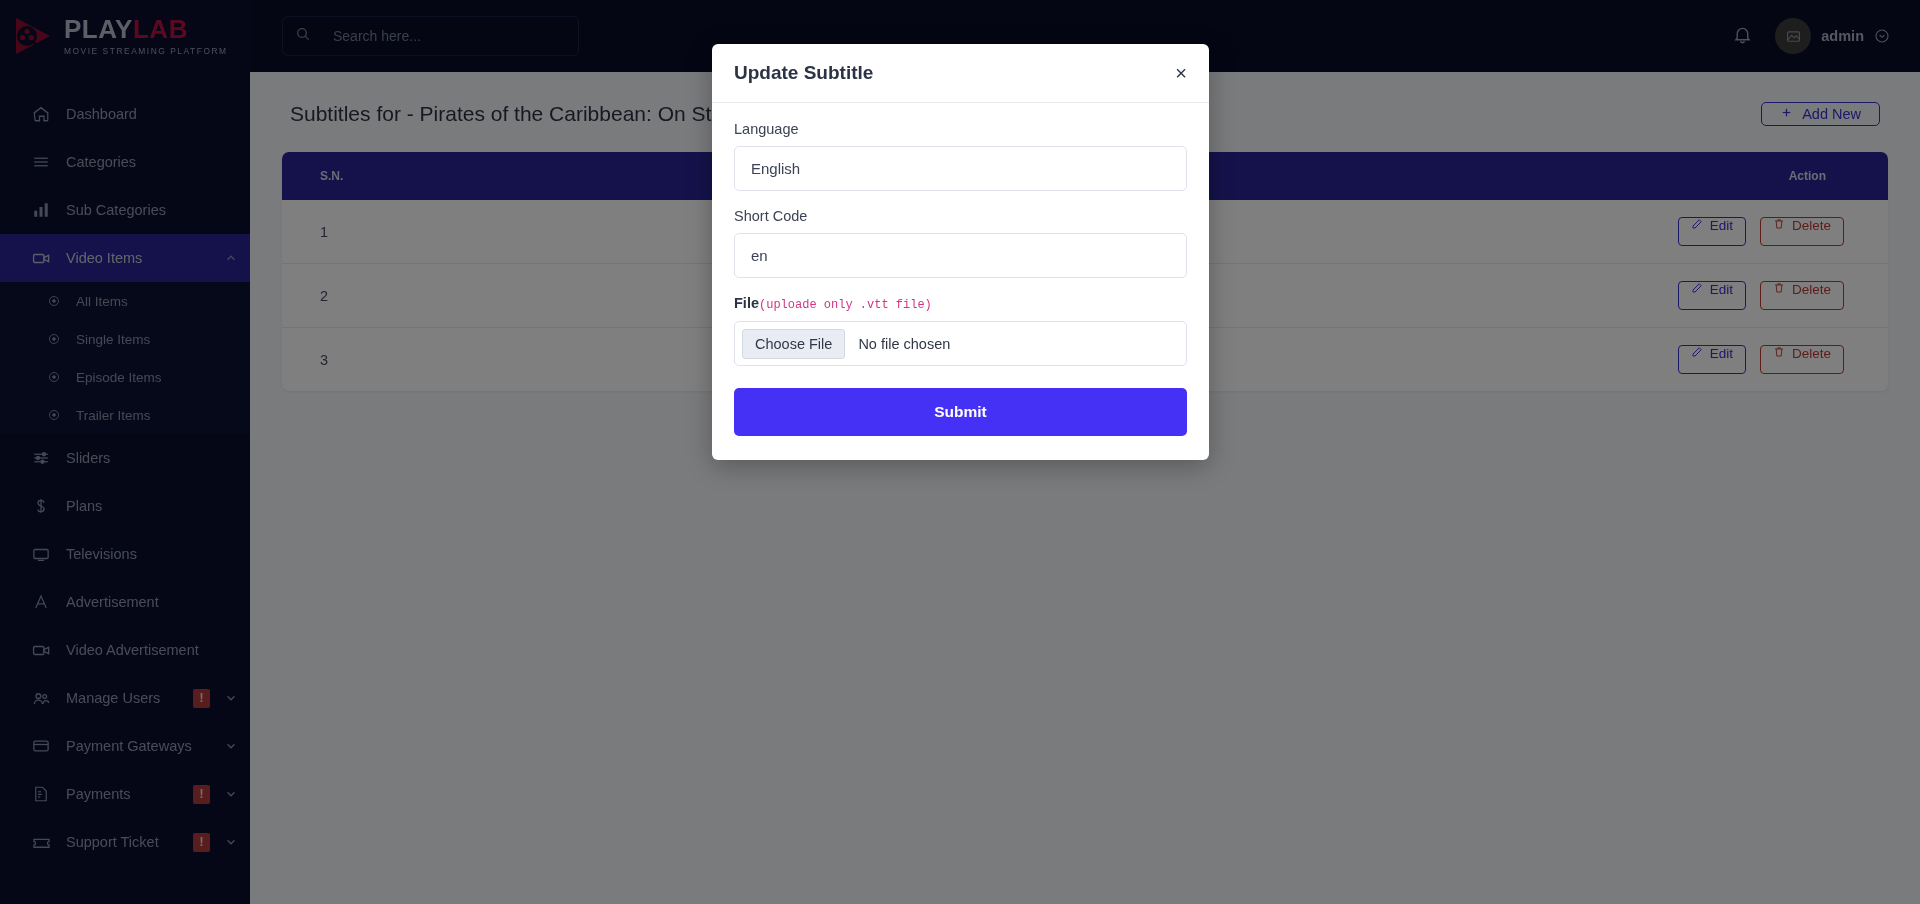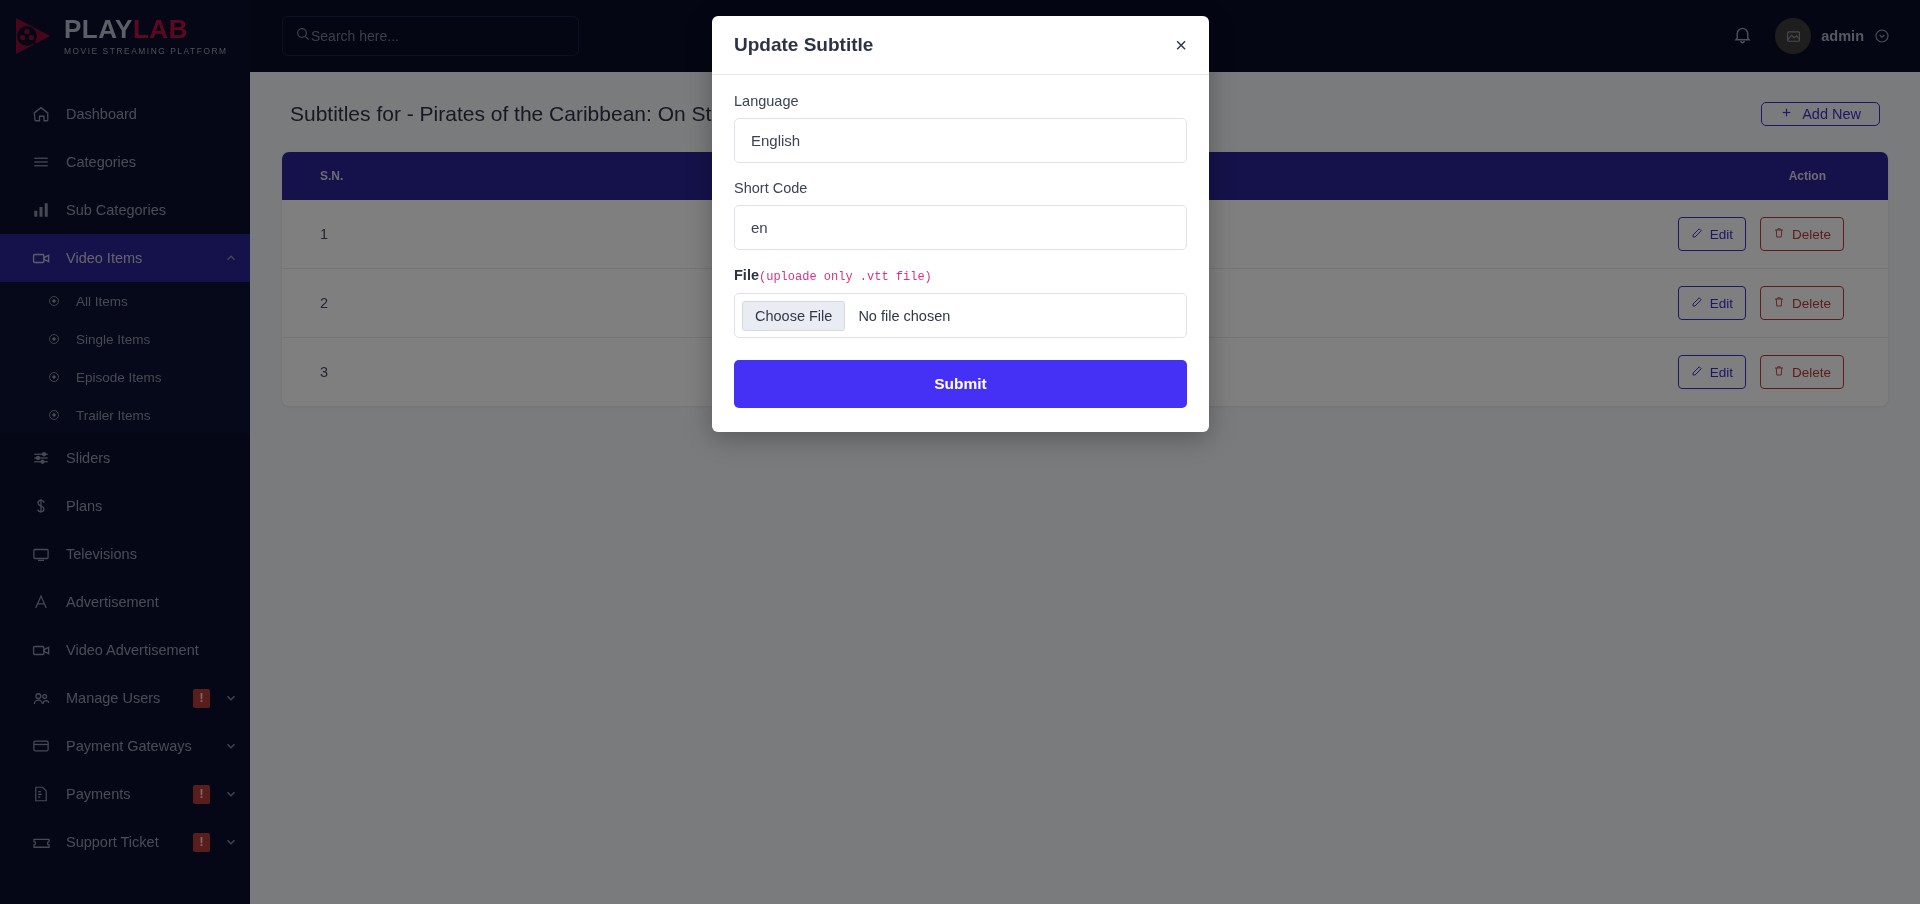--- a/index.html
+++ b/index.html
@@ -89,21 +89,21 @@
     display: flex; align-items: center;
     z-index: 4;
   }
   .search-box {
     margin-left: 32px;
     width: 297px; height: 40px;
     border: 1px solid #1d2348;
     border-radius: 6px;
     display: flex; align-items: center;
     padding: 0 12px;
-    gap: 0;
+    gap: 22px;
   }
   .search-box .si { color: #7a melodic; }
   .search-input {
     background: transparent; border: 0; outline: 0;
     color: #8f96ab; font-size: 14px;
     font-family: "Liberation Sans", sans-serif;
     width: 100%;
   }
   .search-input::placeholder { color: #767d94; }
 
@@ -165,40 +165,40 @@
   tbody td {
     font-size: 14.5px; color: #454d61;
     padding: 17px 0; text-align: center;
     border-bottom: 1px solid #e8eaf0;
   }
   tbody td.first { text-align: left; padding-left: 38px; }
   tbody td.last { text-align: right; padding-right: 44px; }
   tbody tr:last-child td { border-bottom: 0; }
 
   .btn-edit, .btn-del {
-    display: inline-flex; align-items: center; gap: 7px;
-    height: 29px; padding: 16px 12px;
+    display: inline-flex; align-items: flex-start; gap: 7px;
+    height: 29px; padding: 0 12px;
     border-radius: 4px; font-size: 13.5px;
     background: transparent; cursor: pointer;
     font-family: "Liberation Sans", sans-serif;
     vertical-align: middle;
   }
   .btn-edit { border: 1px solid #3b2fcf; color: #3b2fcf; }
   .btn-del { border: 1px solid #bb3a34; color: #bb3a34; margin-left: 10px; }
 
   
   .overlay {
     position: absolute; left: 0; top: 0;
     width: 1920px; height: 904px;
     background: rgba(0,0,0,.5);
     z-index: 20;
   }
   .modal {
     position: absolute;
-    left: 712px; top: 16px;
+    left: 712px; top: 44px;
     width: 497px;
     background: #fff;
     border-radius: 6px;
     z-index: 30;
     box-shadow: 0 6px 26px rgba(0,0,0,.28);
     overflow: hidden;
   }
   .modal-head {
     display: flex; align-items: center;
     padding: 18px 22px;

